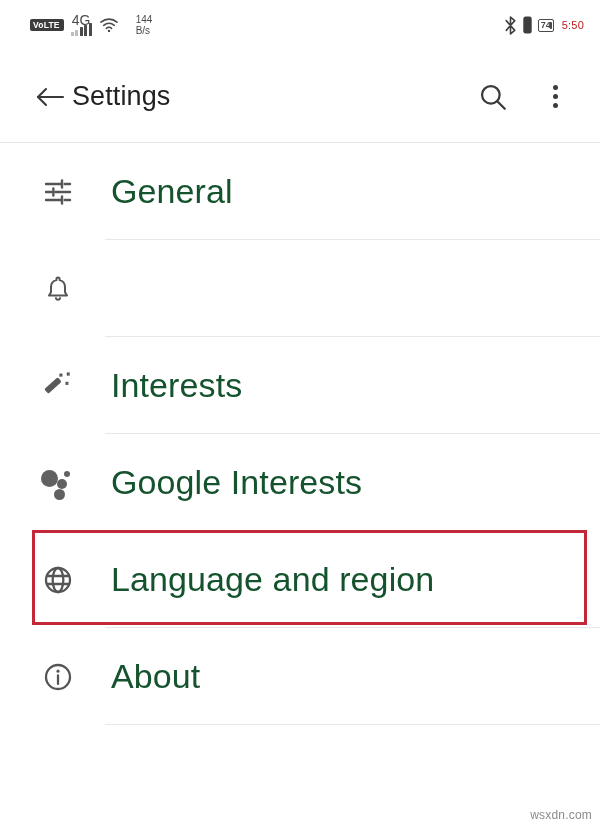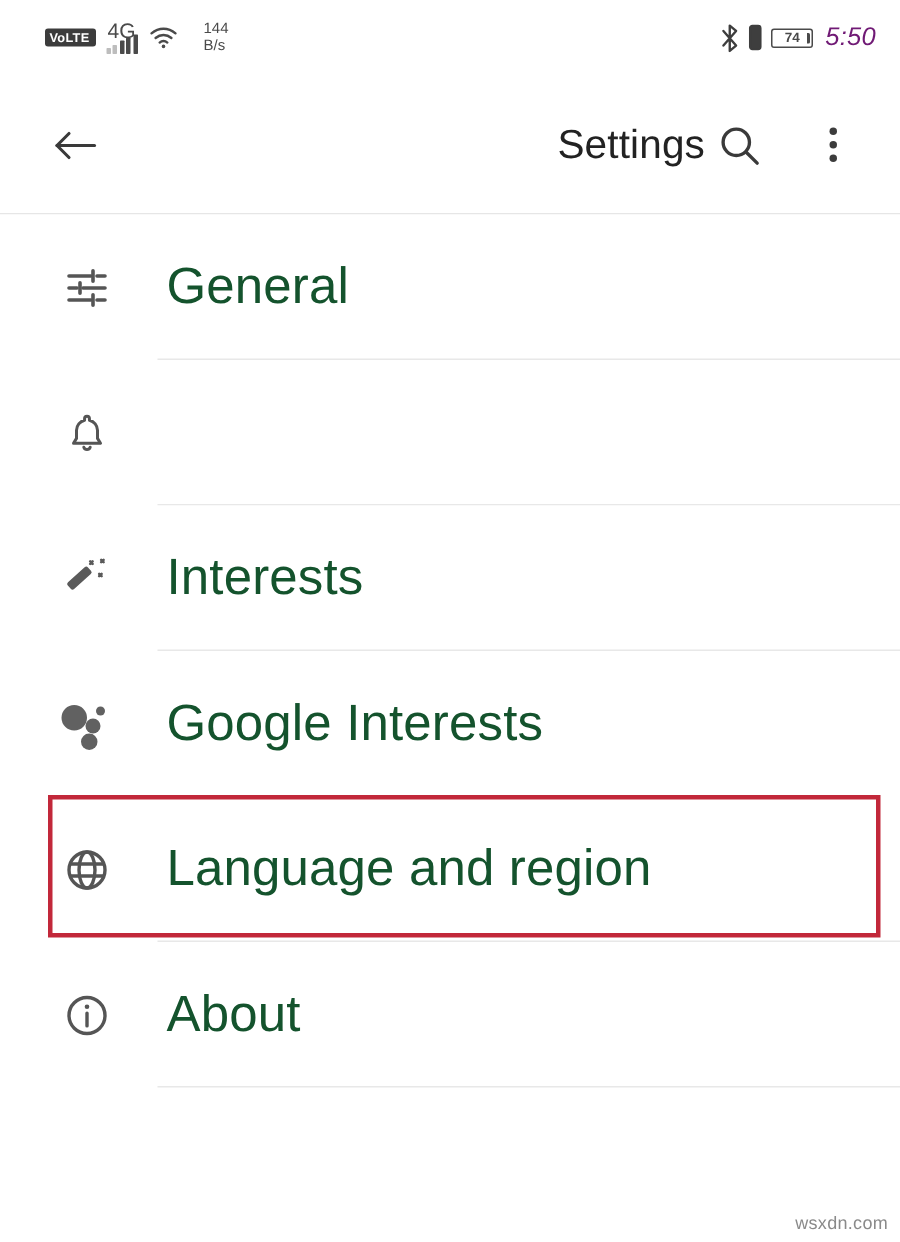--- a/index.html
+++ b/index.html
@@ -43,37 +43,36 @@
   .bars i:nth-child(5) { height: 13px; }
 
   .speed {
     font-size: 10px; color: #4a4a4a; line-height: 1.15;
     text-align: left; margin-left: 10px;
   }
 
   .batt-pct {
     font-size: 9px; font-weight: bold; color: #4a4a4a;
     border: 1.4px solid #4a4a4a; border-radius: 2px;
-    padding: 1px 8px; line-height: 1;
+    padding: 1px 2px; line-height: 1;
   }
   .batt-cap { width: 2px; height: 7px; background: #4a4a4a; border-radius: 0 1px 1px 0; margin-left: -4px; }
-  .clock { font-size: 17px; color: #701a75; margin-left: 4px; letter-spacing: 0.2px; font-style: italic; }
+  .clock { font-size: 11px; color: #b91c1c; margin-left: 4px; letter-spacing: 0.2px; }
 
   
   #app-bar {
     position: absolute; left: 0; top: 50px;
     width: 600px; height: 93px;
     display: flex; align-items: center;
     background: #ffffff;
   }
   #app-bar .back { margin-left: 28px; width: 44px; height: 44px; display: flex; align-items: center; justify-content: center; }
   #app-bar .title {
-    margin-left: 30px; font-size: 27px; color: #222222; letter-spacing: 0.1px;
+    font-size: 27px; color: #222222; letter-spacing: 0.1px;
     flex: 1;
-    text-align: right;
   }
   #app-bar .act { width: 46px; height: 46px; display: flex; align-items: center; justify-content: center; }
   #app-bar .act.search { margin-right: 16px; }
   #app-bar .act.more { margin-right: 22px; }
   .dots { display: flex; flex-direction: column; gap: 4px; align-items: center; }
   .dots span { width: 5px; height: 5px; border-radius: 50%; background: #3c3c3c; display: block; }
 
   #appbar-shadow {
     position: absolute; left: 0; top: 142px; width: 600px; height: 1px;
     background: #e6e6e6;

